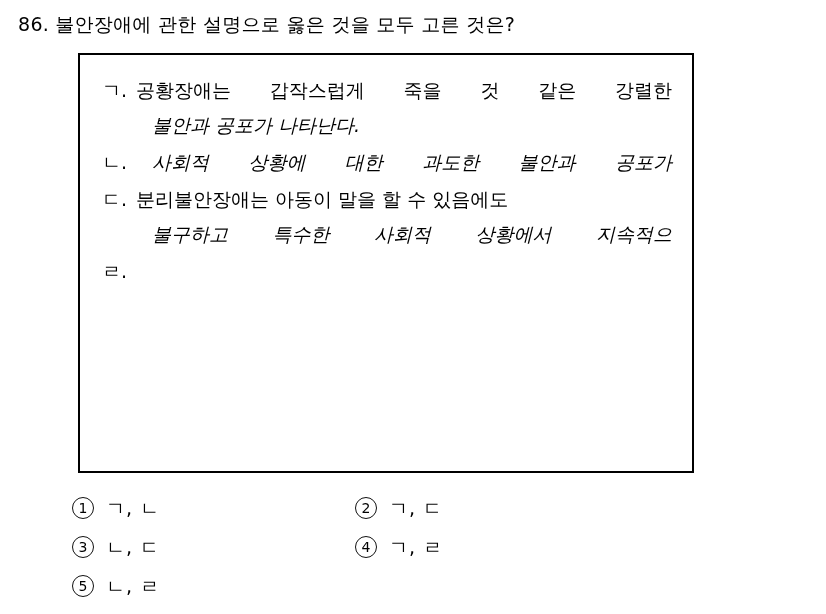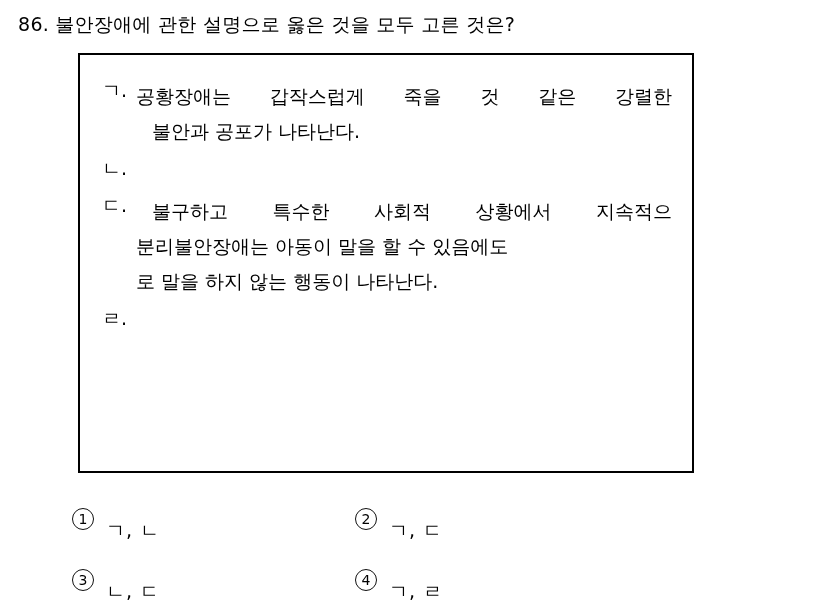--- a/index.html
+++ b/index.html
@@ -59,32 +59,32 @@
     flex: 0 0 auto;
     width: 34px;
     font-size: 19px;
     line-height: 35px;
     text-align: left;
   }
   .stmt-body {
     flex: 1 1 auto;
     font-size: 19px;
     line-height: 35px;
-    margin-top: 6px;
   }
   .stmt-body .ln {
     display: block;
     white-space: nowrap;
   }
   .ln.justify {
     text-align: justify;
     text-align-last: justify;
   }
   .ln.indent {
     padding-left: 16px;
+    font-style: italic;
   }
   .choices {
     position: absolute;
     left: 72px;
     top: 495px;
     width: 600px;
   }
   .choice-row {
     display: flex;
     margin-bottom: 13px;
@@ -106,21 +106,20 @@
     text-align: center;
     font-size: 14px;
     line-height: 21px;
     margin-right: 12px;
     flex: 0 0 auto;
     box-sizing: border-box;
   }
   .choice-text {
     white-space: nowrap;
     letter-spacing: 1px;
-    margin-top: 22px;
   }
 </style>
 </head>
 <body>
 
 <div class="page">
 
   <div class="question-line">
     <span class="q-number">86.</span><span class="q-text">불안장애에 관한 설명으로 옳은 것을 모두 고른 것은?</span>
   </div>
@@ -132,29 +131,29 @@
         <div class="stmt-label">ㄱ.</div>
         <div class="stmt-body">
           <span class="ln justify">공황장애는 갑작스럽게 죽을 것 같은 강렬한</span>
           <span class="ln indent">불안과 공포가 나타난다.</span>
         </div>
       </div>
 
       <div class="stmt">
         <div class="stmt-label">ㄴ.</div>
         <div class="stmt-body">
+          <span class="ln justify indent">사회적 상황에 대한 과도한 불안과 공포가</span>
         </div>
       </div>
 
       <div class="stmt">
         <div class="stmt-label">ㄷ.</div>
         <div class="stmt-body">
+          <span class="ln">분리불안장애는 아동이 말을 할 수 있음에도</span>
           <span class="ln justify indent">불구하고 특수한 사회적 상황에서 지속적으</span>
-          <span class="ln">분리불안장애는 아동이 말을 할 수 있음에도</span>
-          <span class="ln">로 말을 하지 않는 행동이 나타난다.</span>
         </div>
       </div>
 
       <div class="stmt">
         <div class="stmt-label">ㄹ.</div>
         <div class="stmt-body">
         </div>
       </div>
 
     </div>

